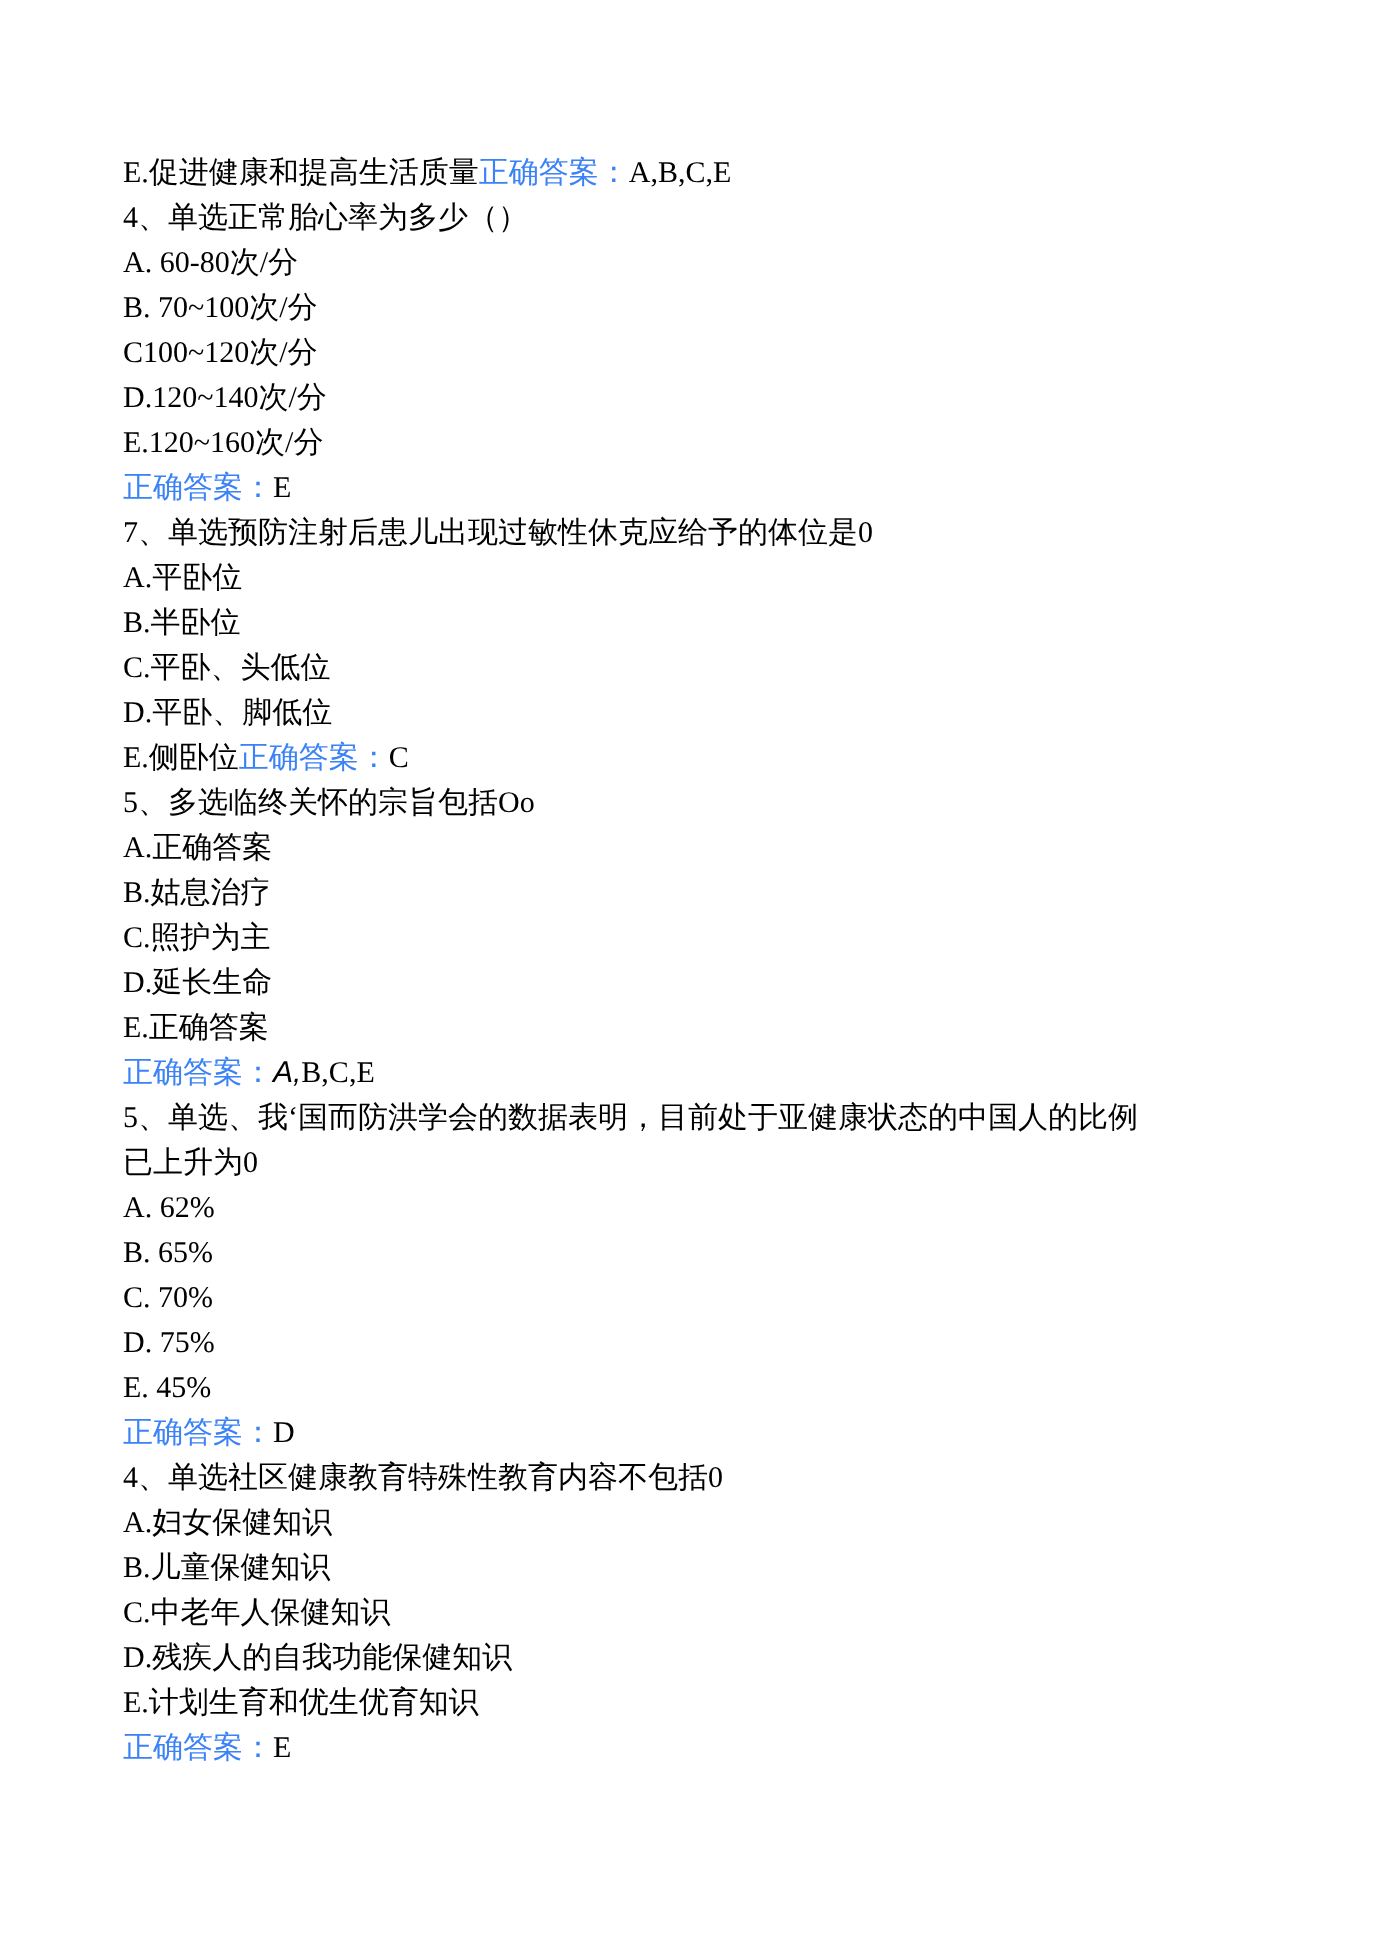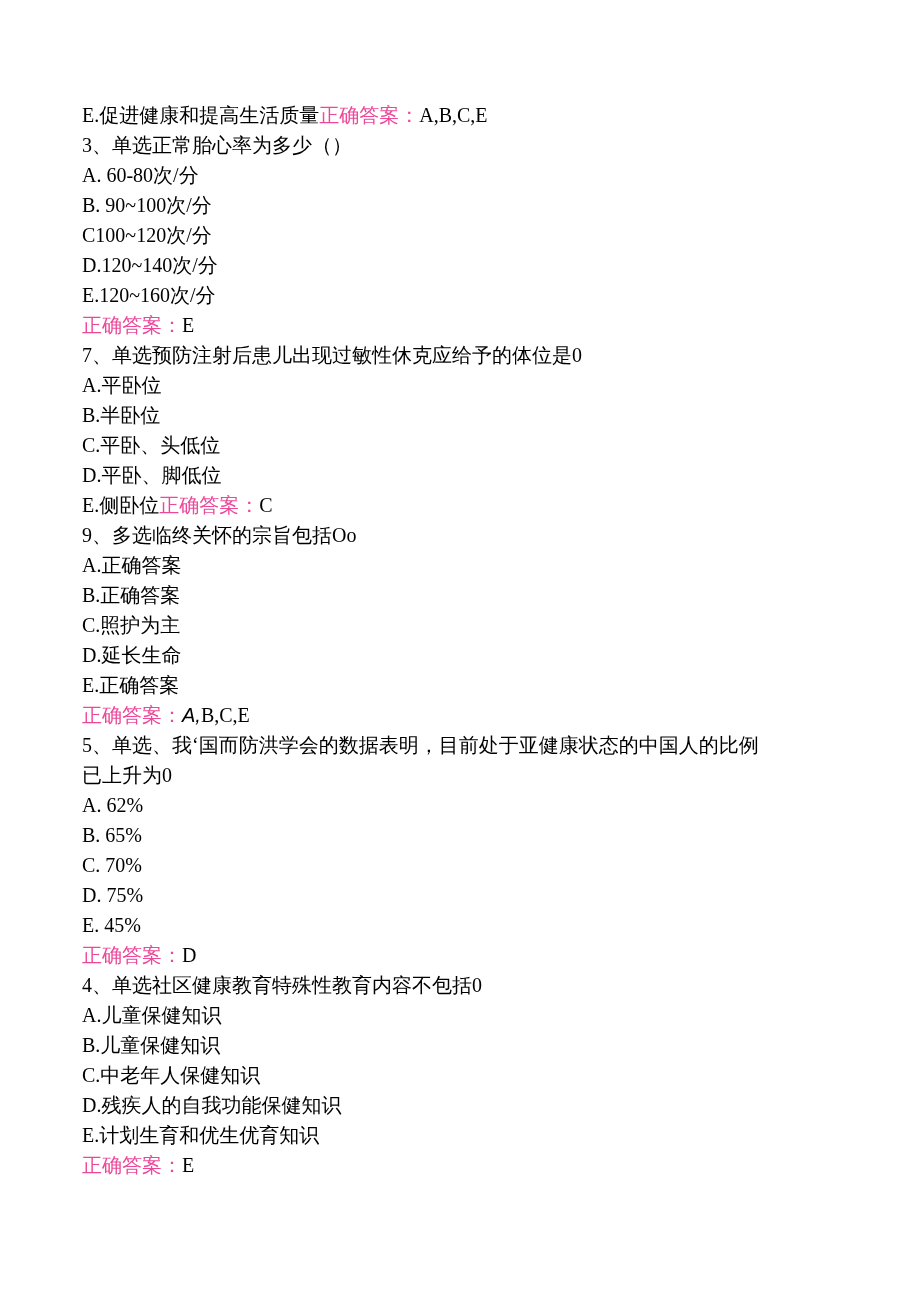--- a/index.html
+++ b/index.html
@@ -10,75 +10,75 @@
     line-height: 1.5;
     color: #000;
     background: #fff;
     width: 920px;
     box-sizing: border-box;
   }
   .line {
     white-space: nowrap;
   }
   .red {
-    color: #ec4899;
+    color: #3b82f6;
   }
   .italic {
     font-style: italic;
     font-family: Arial, sans-serif;
   }
 </style>
 </head>
 <body>
 
 <div class="line">
   <span>E.促进健康和提高生活质量</span><span class="red">正确答案：</span><span>A,B,C,E</span>
 </div>
 
-<div class="line">3、单选正常胎心率为多少（）</div>
+<div class="line">4、单选正常胎心率为多少（）</div>
 <div class="line">A. 60-80次/分</div>
-<div class="line">B. 90~100次/分</div>
+<div class="line">B. 70~100次/分</div>
 <div class="line">C100~120次/分</div>
 <div class="line">D.120~140次/分</div>
 <div class="line">E.120~160次/分</div>
 <div class="line">
   <span class="red">正确答案：</span><span>E</span>
 </div>
 
 <div class="line">7、单选预防注射后患儿出现过敏性休克应给予的体位是0</div>
 <div class="line">A.平卧位</div>
 <div class="line">B.半卧位</div>
 <div class="line">C.平卧、头低位</div>
 <div class="line">D.平卧、脚低位</div>
 <div class="line">
   <span>E.侧卧位</span><span class="red">正确答案：</span><span>C</span>
 </div>
 
-<div class="line">9、多选临终关怀的宗旨包括Oo</div>
+<div class="line">5、多选临终关怀的宗旨包括Oo</div>
 <div class="line">A.正确答案</div>
-<div class="line">B.正确答案</div>
+<div class="line">B.姑息治疗</div>
 <div class="line">C.照护为主</div>
 <div class="line">D.延长生命</div>
 <div class="line">E.正确答案</div>
 <div class="line">
   <span class="red">正确答案：</span><span class="italic">A,</span><span>B,C,E</span>
 </div>
 
 <div class="line">5、单选、我‘国而防洪学会的数据表明，目前处于亚健康状态的中国人的比例</div>
 <div class="line">已上升为0</div>
 <div class="line">A. 62%</div>
 <div class="line">B. 65%</div>
 <div class="line">C. 70%</div>
 <div class="line">D. 75%</div>
 <div class="line">E. 45%</div>
 <div class="line">
   <span class="red">正确答案：</span><span>D</span>
 </div>
 
 <div class="line">4、单选社区健康教育特殊性教育内容不包括0</div>
-<div class="line">A.儿童保健知识</div>
+<div class="line">A.妇女保健知识</div>
 <div class="line">B.儿童保健知识</div>
 <div class="line">C.中老年人保健知识</div>
 <div class="line">D.残疾人的自我功能保健知识</div>
 <div class="line">E.计划生育和优生优育知识</div>
 <div class="line">
   <span class="red">正确答案：</span><span>E</span>
 </div>
 
 </body></html>

